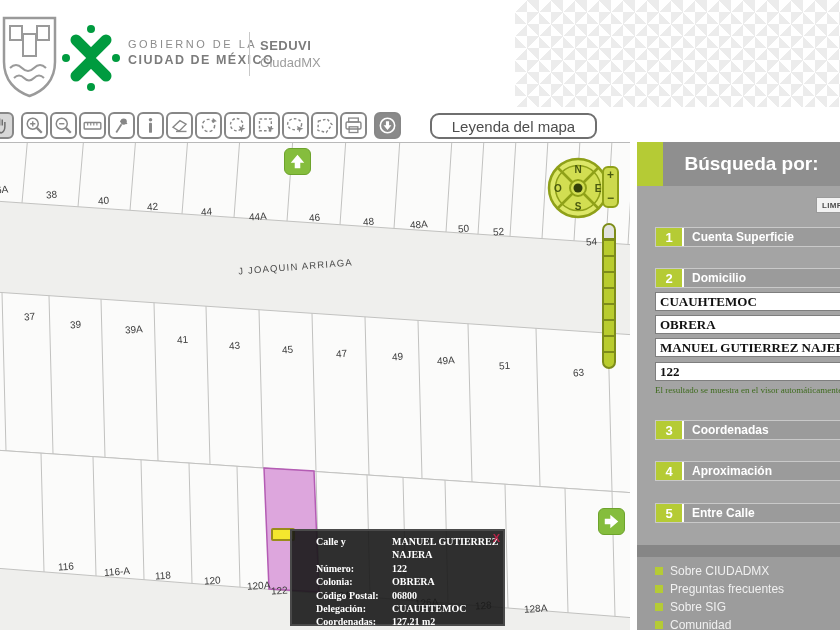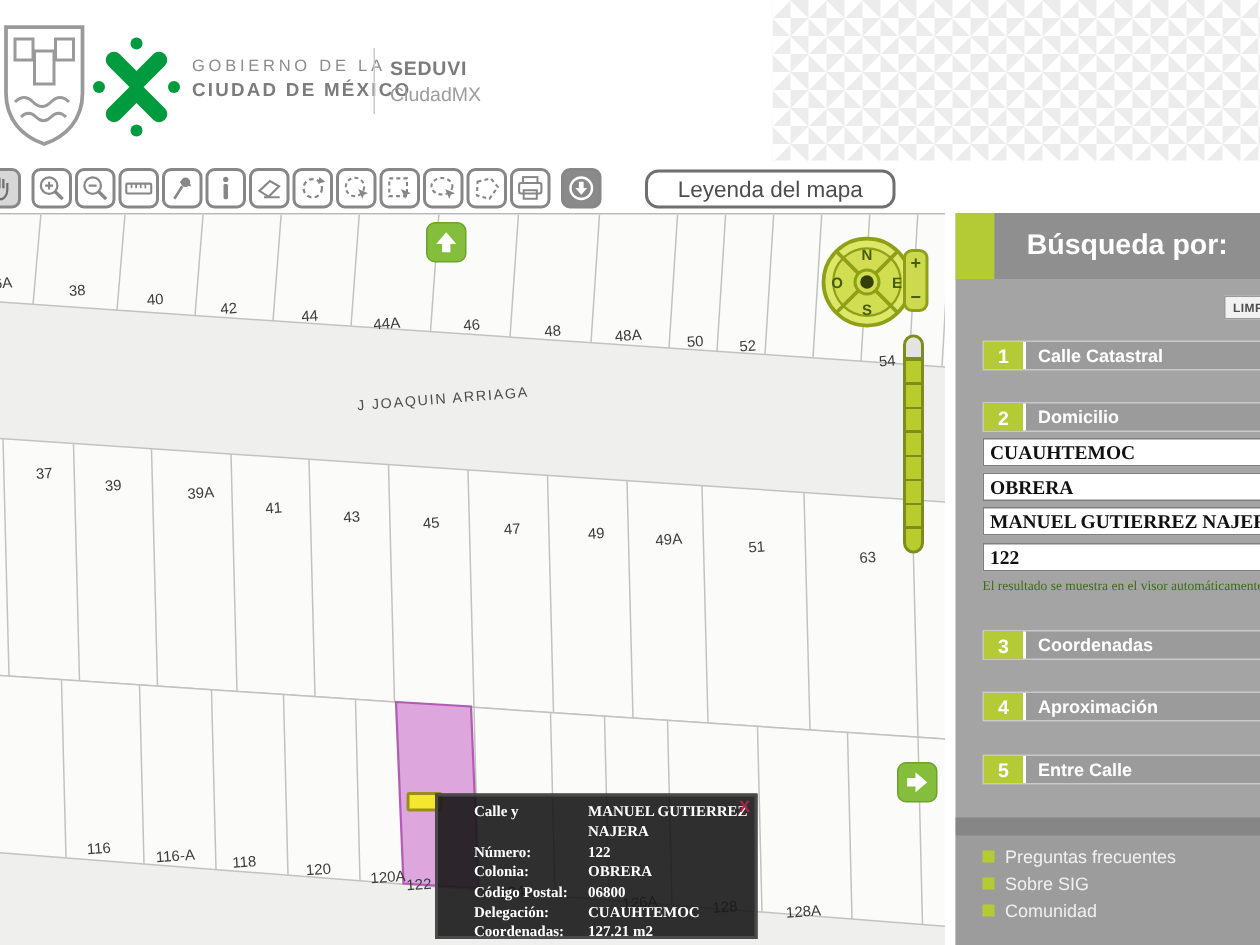--- a/index.html
+++ b/index.html
@@ -377,21 +377,21 @@
     </div>
   </div>
 
   <div class="sidebar">
     <div class="sb-green-square"></div>
     <div class="sb-title">Búsqueda por:</div>
     <div class="clear-btn">LIMPIAR</div>
     <div id="sb-sections">
         <div class="section-bar" style="top: 85px;">
           <span class="sec-num">1</span>
-          <span class="sec-label">Calle Catastral</span>
+          <span class="sec-label">Cuenta Superficie</span>
         </div>
         <div class="section-bar" style="top: 126px;">
           <span class="sec-num">2</span>
           <span class="sec-label">Domicilio</span>
         </div>
         <div class="section-bar" style="top: 278px;">
           <span class="sec-num">3</span>
           <span class="sec-label">Coordenadas</span>
         </div>
         <div class="section-bar" style="top: 319px;">
@@ -408,20 +408,24 @@
         <input class="sb-input" readonly="" value="OBRERA" style="top: 173px;">
         <input class="sb-input" readonly="" value="MANUEL GUTIERREZ NAJERA" style="top: 196px;">
         <input class="sb-input" readonly="" value="122" style="top: 220px;">
       </div>
     <div class="sb-hint">El resultado se muestra en el visor automáticamente</div>
     <div class="links-zone">
       <div class="links-bar"></div>
       <div class="sb-links" id="sb-links">
           <div class="sb-link">
             <span class="sb-bullet"></span>
+            <span>Sobre CIUDADMX</span>
+          </div>
+          <div class="sb-link">
+            <span class="sb-bullet"></span>
             <span>Preguntas frecuentes</span>
           </div>
           <div class="sb-link">
             <span class="sb-bullet"></span>
             <span>Sobre SIG</span>
           </div>
           <div class="sb-link">
             <span class="sb-bullet"></span>
             <span>Comunidad</span>
           </div>

